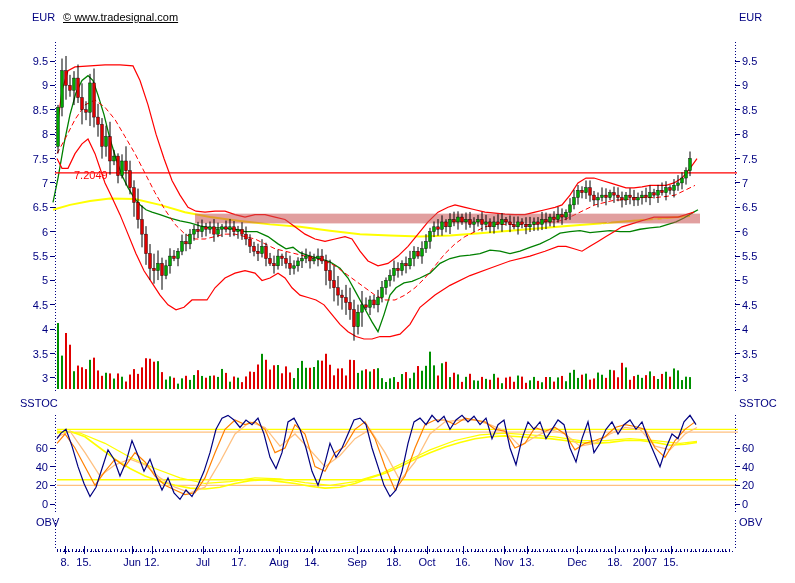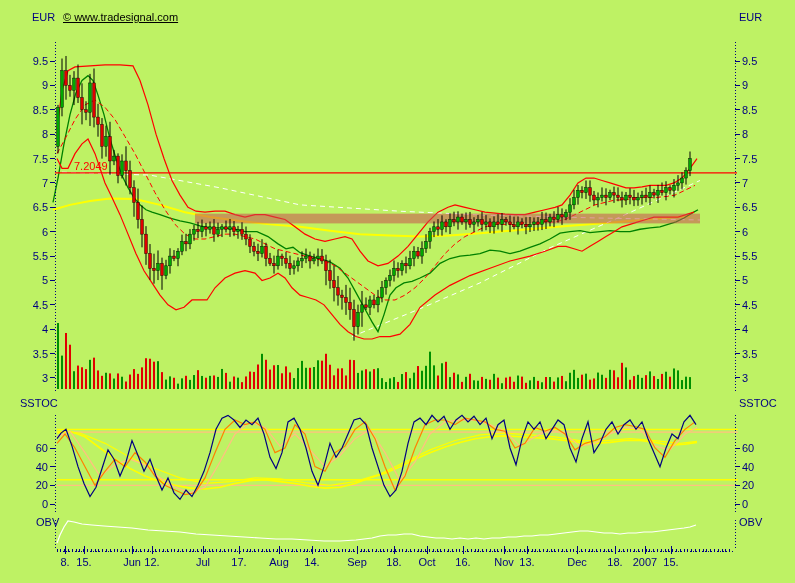--- a/index.html
+++ b/index.html
@@ -1,20 +1,20 @@
 <!DOCTYPE html>
 <html><head>
 <meta charset="utf-8">
 <style>
   html,body{margin:0;padding:0;background:#c0c0c0;}
-  .screen{position:relative;width:795px;height:583px;background:#bef264;
+  .screen{position:relative;width:795px;height:583px;background:#ffffff;
           font-family:"Liberation Sans",sans-serif;overflow:hidden;}
   .lbl{position:absolute;font-size:11px;color:#000080;white-space:nowrap;line-height:13px;}
   .copy{color:#000000;text-decoration:underline;}
-  .marker{color:#ff0000;}
+  .marker{color:#ff0000;margin-top:9px;}
   svg{position:absolute;left:0;top:0;}
   svg text{font-family:"Liberation Sans",sans-serif;font-size:11px;fill:#000080;}
 </style>
 </head>
 <body>
 
 <div class="screen">
 
   <div class="lbl" style="left:32px;top:11px;">EUR</div>
   <div class="lbl copy" style="left:63px;top:11px;">© www.tradesignal.com</div>

